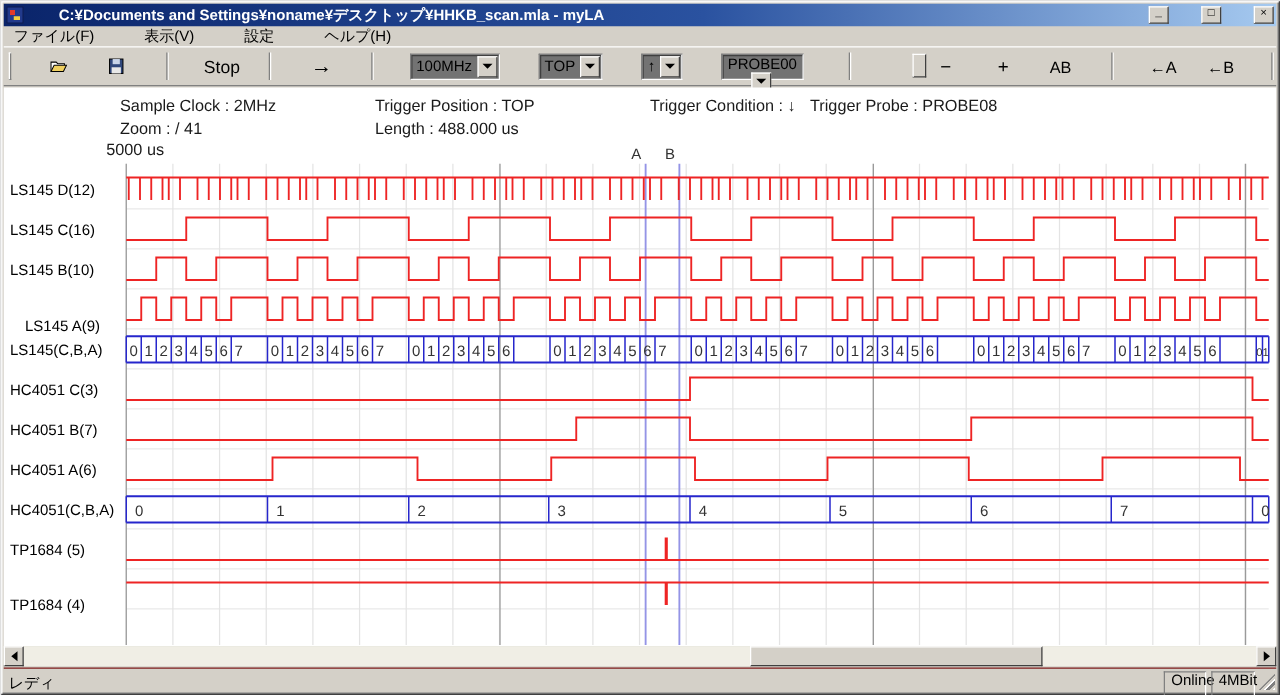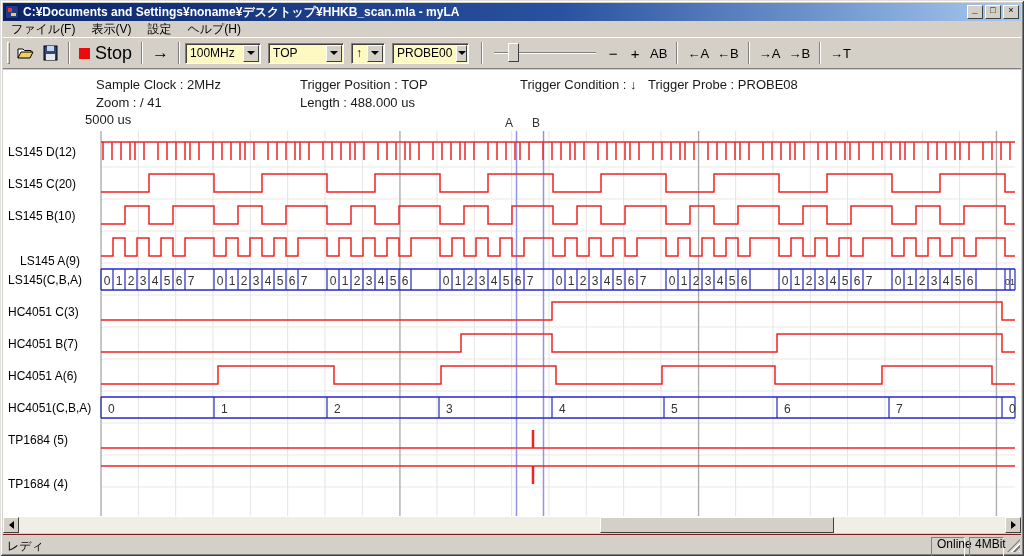--- a/index.html
+++ b/index.html
@@ -3,21 +3,21 @@
 <meta charset="utf-8">
 <style>
   html,body{margin:0;padding:0;background:#808080;}
   *{box-sizing:border-box;}
   .window{
     position:relative;width:1024px;height:556px;background:#d4d0c8;
     font-family:"Liberation Sans","DejaVu Sans",sans-serif;overflow:hidden;
     box-shadow:inset 1px 1px 0 #dfdfdf, inset -1px -1px 0 #404040,
                inset 2px 2px 0 #ffffff, inset -2px -2px 0 #808080;
   }
-  .abs{position:absolute;}
+  .abs{position:absolute;gap:24px;}
   
   .titlebar{left:3px;top:3px;right:3px;height:18px;
     background:linear-gradient(90deg,#0a246a 0%,#2a52a0 55%,#a6caf0 100%);
     display:flex;align-items:center;padding:0 2px;}
   .title-text{color:#fff;font-size:12px;font-weight:bold;margin-left:4px;
     white-space:nowrap;overflow:hidden;flex:1;}
   .appicon{width:14px;height:14px;background:#223a8c;border:1px solid #0a1a50;
     position:relative;flex:0 0 14px;}
   .appicon:before{content:"";position:absolute;left:2px;top:2px;width:4px;height:4px;background:#e23a2a;}
   .appicon:after{content:"";position:absolute;right:2px;bottom:2px;width:5px;height:3px;background:#f0d040;}
@@ -28,23 +28,23 @@
   
   .menubar{left:3px;top:21px;right:3px;height:16px;display:flex;align-items:center;font-size:12px;}
   .menuitem{padding:1px 8px;color:#000;white-space:nowrap;}
   
   .toolbar{left:3px;top:37px;right:3px;height:32px;border-top:1px solid #fff;
     border-bottom:1px solid #808080;display:flex;align-items:center;}
   .tbgrip{width:3px;height:22px;margin:0 3px 0 4px;border:1px solid;border-color:#fff #808080 #808080 #fff;}
   .tbsep{width:2px;height:22px;margin:0 5px;border-left:1px solid #808080;border-right:1px solid #fff;}
   .tbbtn{height:24px;min-width:22px;display:flex;align-items:center;justify-content:center;
     padding:0 4px;color:#000;font-size:13px;white-space:nowrap;}
-  .tbtext{font-size:18px;color:#000;}
+  .tbtext{font-size:14px;color:#000;}
   .icon16{width:17px;height:16px;display:block;}
-  .combo{height:21px;background:#fef9c3;border:1px solid;border-color:#808080 #fff #fff #808080;
+  .combo{height:21px;background:#737373;border:1px solid;border-color:#808080 #fff #fff #808080;
     box-shadow:inset 1px 1px 0 #404040;display:flex;align-items:center;margin-right:7px;}
   .combo .val{font-size:12px;padding:0 4px;color:#000;flex:1;white-space:nowrap;}
   .combo .drop{width:16px;height:17px;background:#d4d0c8;border:1px solid;
     border-color:#fff #404040 #404040 #fff;margin-right:1px;display:flex;align-items:center;justify-content:center;}
   .combo .drop:after{content:"";border:4px solid transparent;border-top:4px solid #000;margin-top:4px;}
   .slider{position:relative;width:102px;height:22px;margin:0 6px;}
   .slider .track{position:absolute;left:0;right:0;top:10px;height:2px;
     border-top:1px solid #808080;border-bottom:1px solid #fff;}
   .slider .thumb{position:absolute;left:14px;top:1px;width:11px;height:19px;background:#d4d0c8;
     border:1px solid;border-color:#fff #404040 #404040 #fff;}
@@ -124,21 +124,21 @@
       <span class="drop"></span>
     </span>
     <span class="combo" style="width:76px;">
       <span class="val">TOP</span>
       <span class="drop"></span>
     </span>
     <span class="combo" style="width:34px;">
       <span class="val">↑</span>
       <span class="drop"></span>
     </span>
-    <span class="combo" style="width:77px;">
+    <span class="combo" style="width:77px;flex-direction:column;">
       <span class="val">PROBE00</span>
       <span class="drop"></span>
     </span>
     <span class="tbsep"></span>
     <span class="slider">
       <span class="track"></span>
       <span class="thumb"></span>
     </span>
     <span class="tbbtn" style="font-size:15px;">−</span>
     <span class="tbbtn" style="font-size:15px;">+</span>
@@ -160,21 +160,21 @@
   <div class="infotext" style="left:520px;top:77px;">Trigger Condition : ↓</div>
   <div class="infotext" style="left:648px;top:77px;">Trigger Probe : PROBE08</div>
   <div class="infotext" style="left:96px;top:95px;">Zoom : /  41</div>
   <div class="infotext" style="left:300px;top:95px;">Length : 488.000 us</div>
   <div class="infotext" style="left:85px;top:112px;">5000 us</div>
 
   <div class="cursorlabel" style="left:505px;top:116px;">A</div>
   <div class="cursorlabel" style="left:532px;top:116px;">B</div>
 
   <div class="chlabel" style="top:145px;">LS145 D(12)</div>
-  <div class="chlabel" style="top:177px;">LS145 C(20)</div>
+  <div class="chlabel" style="top:177px;">LS145 C(16)</div>
   <div class="chlabel" style="top:209px;">LS145 B(10)</div>
   <div class="chlabel" style="top:254px;margin-left:12px;">LS145 A(9)</div>
   <div class="chlabel" style="top:273px;">LS145(C,B,A)</div>
   <div class="chlabel" style="top:305px;">HC4051 C(3)</div>
   <div class="chlabel" style="top:337px;">HC4051 B(7)</div>
   <div class="chlabel" style="top:369px;">HC4051 A(6)</div>
   <div class="chlabel" style="top:401px;">HC4051(C,B,A)</div>
   <div class="chlabel" style="top:433px;">TP1684 (5)</div>
   <div class="chlabel" style="top:477px;">TP1684 (4)</div>
 

